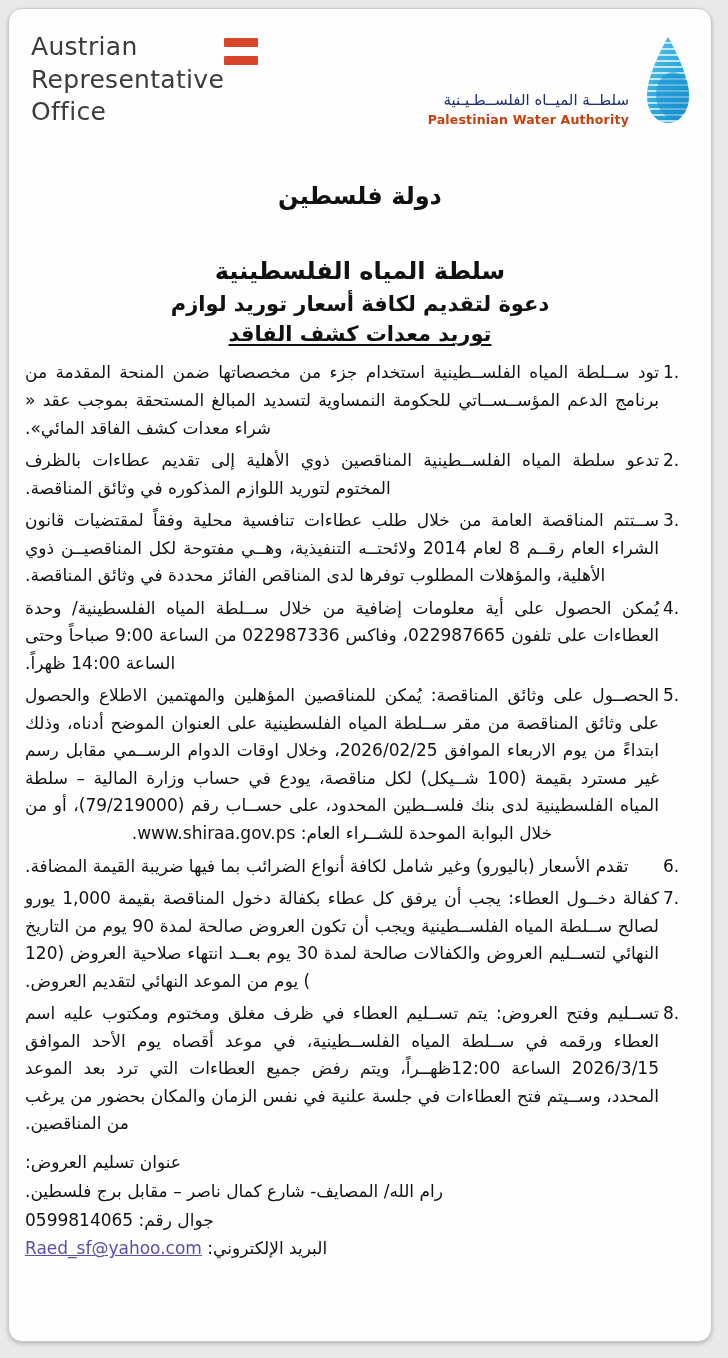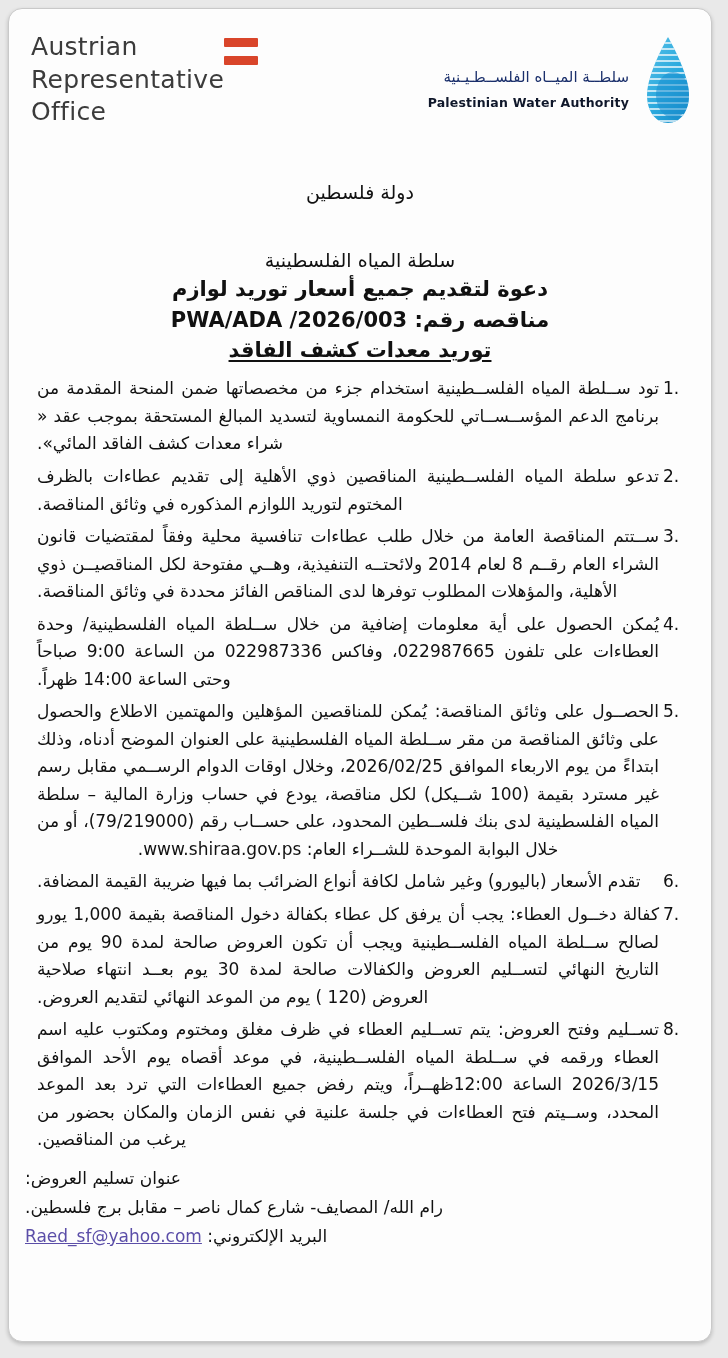--- a/index.html
+++ b/index.html
@@ -76,62 +76,62 @@
     direction: ltr;
     text-align: left;
     font-weight: 400;
   }
 
   .pwa-block {
     position: absolute;
     right: 14px;
     top: 26px;
     display: flex;
-    align-items: center;
+    align-items: flex-end;
     direction: ltr;
   }
   .pwa-text {
     text-align: right;
     padding-top: 16px;
     padding-right: 6px;
   }
   .pwa-ar {
     font-size: 15px;
     color: #1a2f6b;
     direction: rtl;
     letter-spacing: 1.5px;
     line-height: 1.2;
     white-space: nowrap;
   }
   .pwa-en {
     font-size: 12.5px;
     font-weight: bold;
-    color: #0f172a;
+    color: #c2410c;
     direction: ltr;
     letter-spacing: 0.2px;
-    margin-top: 9px;
+    margin-top: 3px;
     white-space: nowrap;
   }
   .droplet {
     width: 58px;
     height: 92px;
     flex: 0 0 auto;
     margin-left: 4px;
   }
 
   
   .titles {
     text-align: center;
     margin-top: 2px;
     color: #111;
   }
   .t-line1, .t-line2 {
-    font-size: 19px;
+    font-size: 24px;
     line-height: 1.45;
-    font-weight: 400;
+    font-weight: 700;
     margin-top: 40px;
   }
   .t-line3, .t-line4, .t-line5 {
     font-size: 21px;
     font-weight: bold;
     line-height: 1.45;
   }
   .t-line5 {
     text-decoration: underline;
     text-underline-offset: 3px;
@@ -160,21 +160,20 @@
     unicode-bidi: isolate;
   }
   .clause-text {
     flex: 1 1 auto;
     font-size: 17px;
     line-height: 1.62;
     color: #111;
     text-align: justify;
     text-align-last: left;
     direction: rtl;
-    margin-left: 12px;
   }
   .clause-text.last-center { text-align-last: center; }
 
   
   .footer {
     margin: 10px 18px 0 16px;
     text-align: left;
     color: #111;
     direction: rtl;
   }
@@ -244,22 +243,21 @@
           </g>
           <ellipse cx="34" cy="60" rx="17" ry="23" fill="#1b8fd0" opacity="0.55"></ellipse>
         </g>
       </svg>
     </div>
   </div>
 
   <div class="titles">
     <div class="t-line1">دولة فلسطين</div>
     <div class="t-line2">سلطة المياه الفلسطينية</div>
-    <div class="t-line3">دعوة لتقديم جميع أسعار توريد لوازم</div>
-    <div class="t-line4">مناقصه رقم: PWA/ADA /2026/003</div>
+    <div class="t-line3">دعوة لتقديم لكافة أسعار توريد لوازم</div>
     <div class="t-line5">توريد معدات كشف الفاقد</div>
   </div>
 
   <ol class="clauses">
     <li class="clause">
       <div class="clause-num">1.</div>
       <div class="clause-text">تود ســلطة المياه الفلســطينية استخدام جزء من مخصصاتها ضمن المنحة المقدمة من برنامج الدعم المؤســســاتي للحكومة النمساوية لتسديد المبالغ المستحقة بموجب عقد « شراء معدات كشف الفاقد المائي».</div>
     </li>
     <li class="clause">
       <div class="clause-num">2.</div>
@@ -287,16 +285,17 @@
     </li>
     <li class="clause">
       <div class="clause-num">8.</div>
       <div class="clause-text">تســليم وفتح العروض: يتم تســليم العطاء في ظرف مغلق ومختوم ومكتوب عليه اسم العطاء ورقمه في ســلطة المياه الفلســطينية، في موعد أقصاه يوم الأحد الموافق 2026/3/15 الساعة 12:00ظهــراً، ويتم رفض جميع العطاءات التي ترد بعد الموعد المحدد، وســيتم فتح العطاءات في جلسة علنية في نفس الزمان والمكان بحضور من يرغب من المناقصين.</div>
     </li>
   </ol>
 
   <div class="footer">
     <div>عنوان تسليم العروض:</div>
     <div>رام الله/ المصايف- شارع كمال ناصر – مقابل برج فلسطين.</div>
+    <div>جوال رقم: 0599814065</div>
     <div class="email-line"><span>البريد الإلكتروني:</span> <a class="email-link" href="#">Raed_sf@yahoo.com</a></div>
   </div>
 
 </div>
 
 </body></html>

